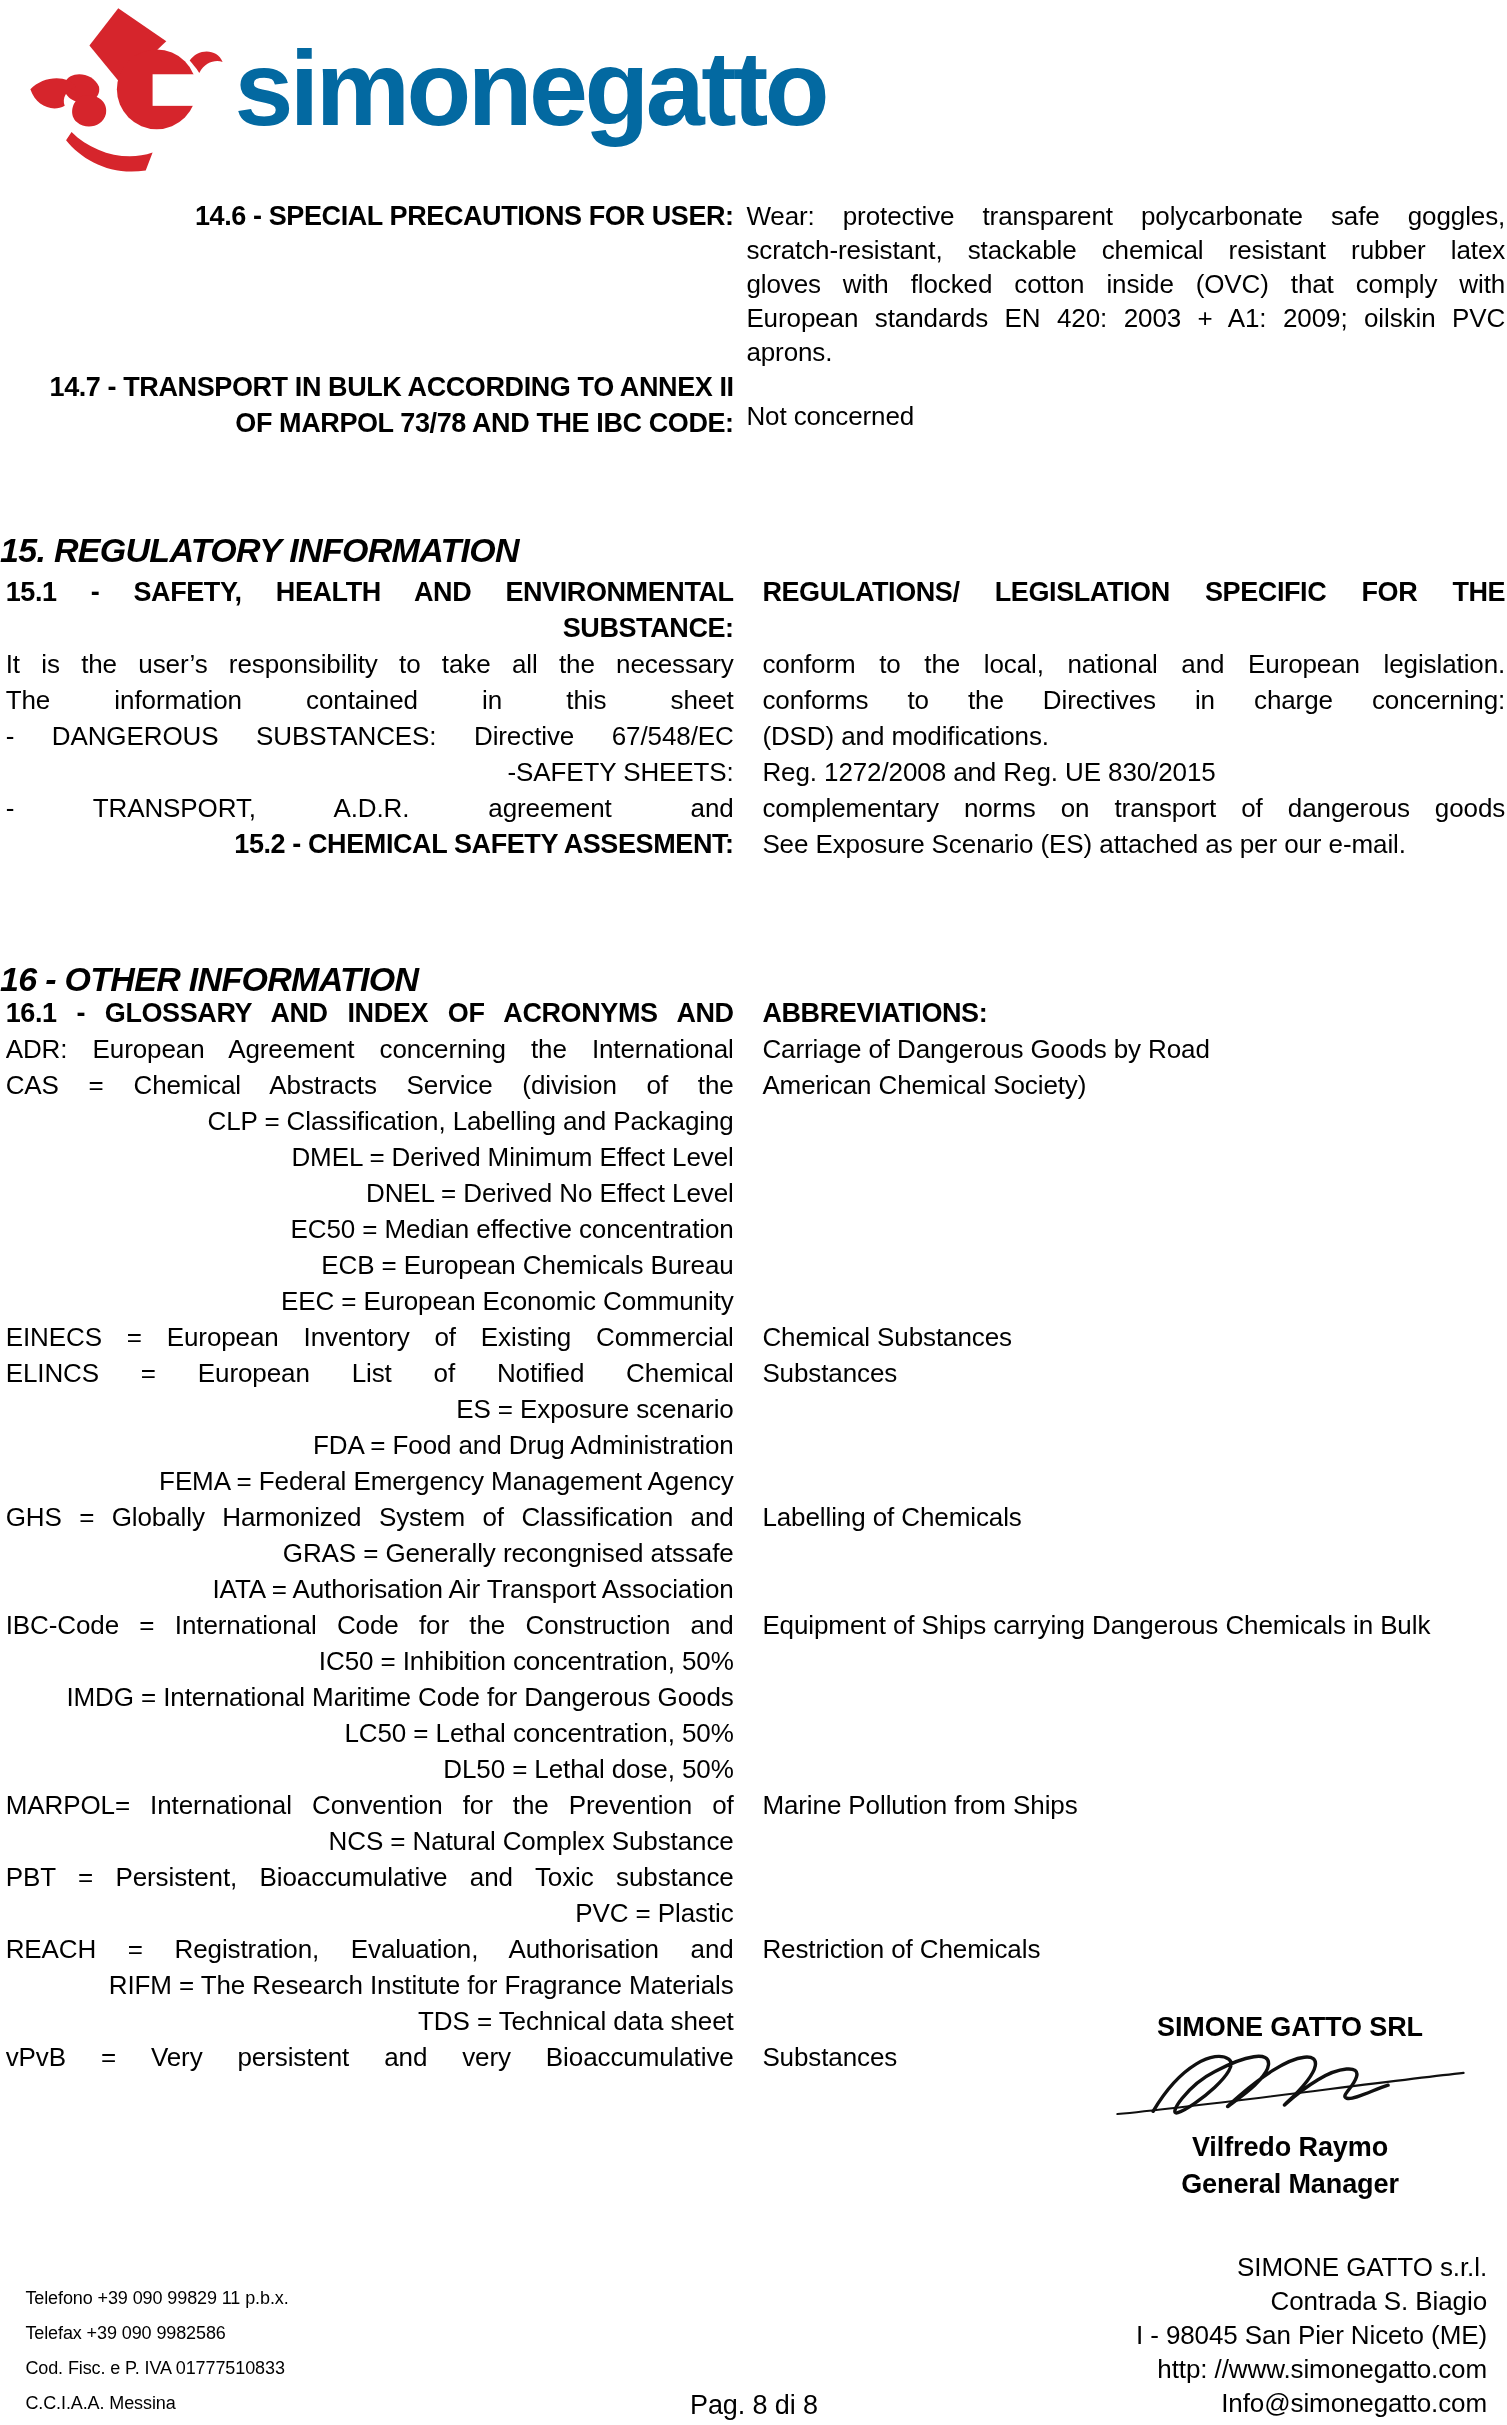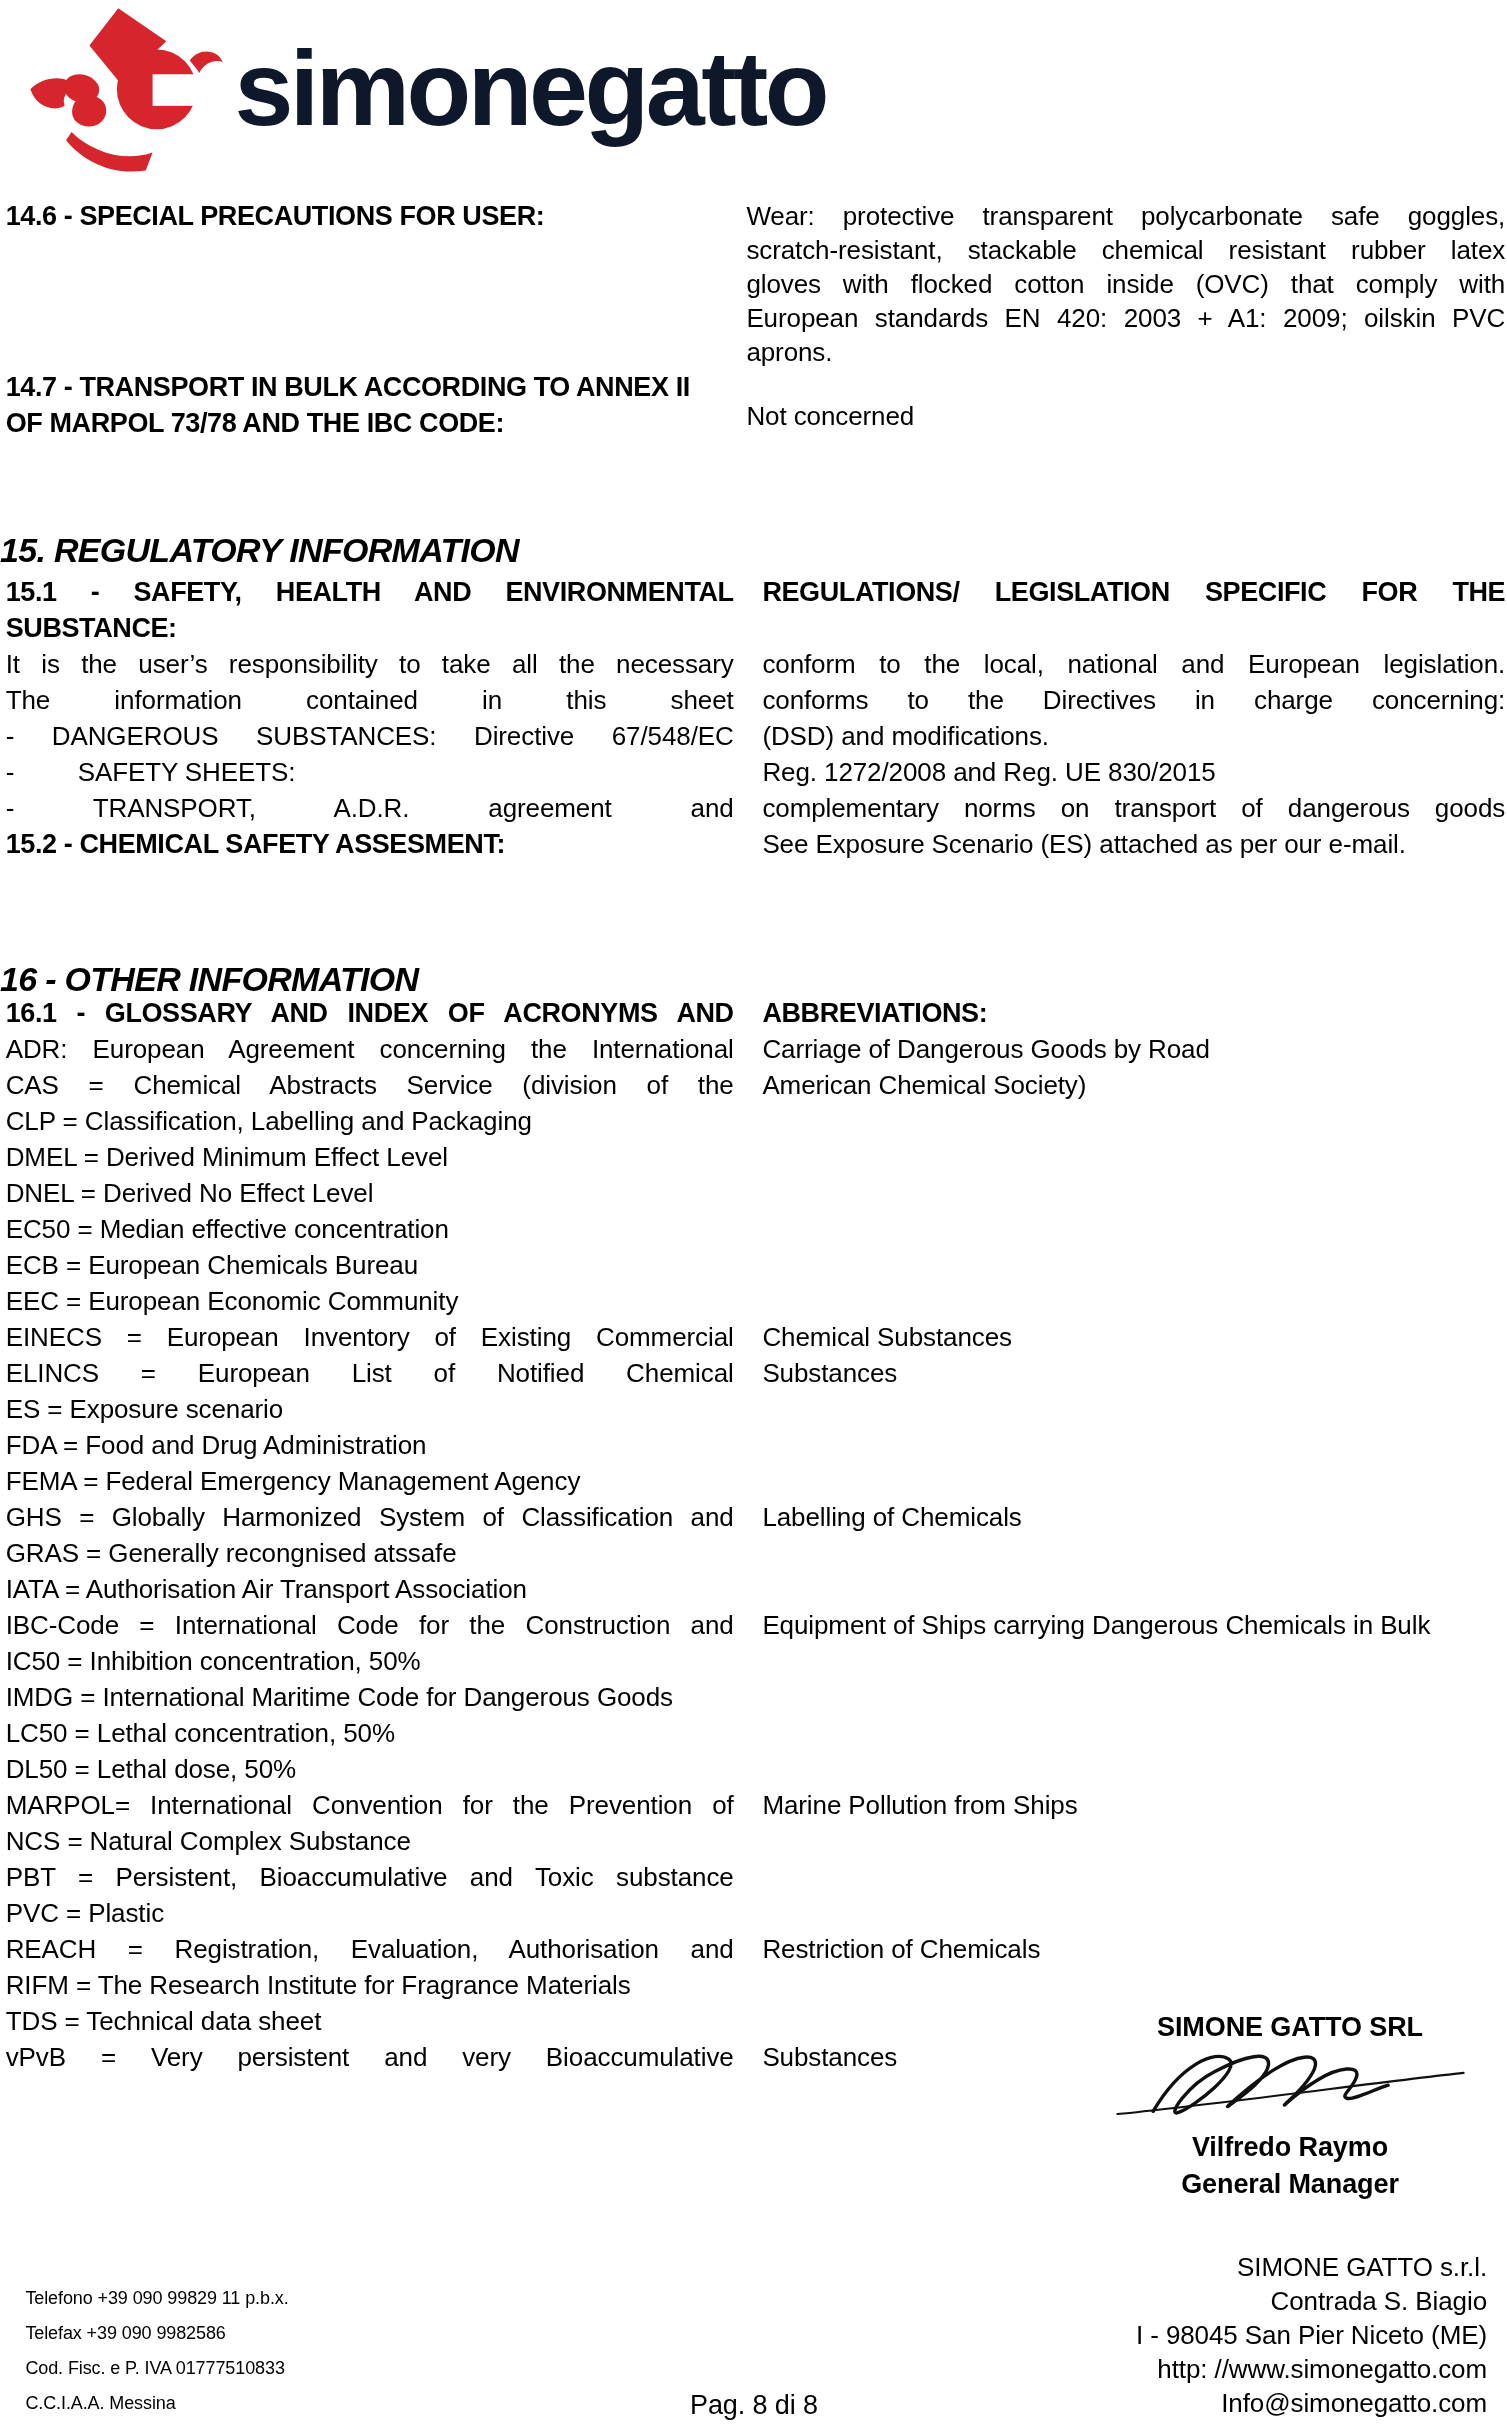--- a/index.html
+++ b/index.html
@@ -15,21 +15,21 @@
   
   .logo{position:absolute;top:4.2px;left:18.4px;display:flex;align-items:center;}
   .logo svg{display:block;}
   .wordmark{
     font-size:106px;font-weight:bold;letter-spacing:-3.5px;
     margin-left:10px;line-height:163px;
   }
   
   .cols{position:absolute;left:5.7px;right:2.8px;display:flex;}
   .trow{display:flex;width:100%;gap:16px;}
-  .lcell{flex:0 0 728px;width:728px;overflow:hidden;}
+  .lcell{flex:0 0 728px;width:728px;overflow:hidden;text-align:right;}
   .rcell{flex:1;margin-left:12.7px;overflow:hidden;}
   .jl{text-align:justify;text-align-last:justify;}
   .b{font-weight:bold;}
   .dash{display:inline-block;width:72px;}
   .hd{font-size:27px;font-weight:bold;letter-spacing:-0.4px;}
   .sec-title{
     position:absolute;left:0;
     font-size:34px;font-weight:bold;font-style:italic;letter-spacing:-0.7px;
   }
   
@@ -77,21 +77,21 @@
           <path d="M118 118 C108 96 76 94 68 112 C62 128 80 146 104 140 C114 137 120 128 118 118 Z"></path>
           <path d="M18 122 C36 102 72 100 84 118 C70 124 64 134 68 146 C50 156 26 146 18 122 Z"></path>
           <path d="M92 132 C114 126 132 140 128 158 C124 176 100 182 86 170 C74 160 78 140 92 132 Z"></path>
           <path d="M78 184 C108 214 156 228 196 214 L186 240 C136 248 94 226 70 196 Z"></path>
           <circle cx="202" cy="122" r="58"></circle>
         </g>
         <rect x="196" y="100" width="106" height="46" fill="#ffffff"></rect>
         <path d="M250 80 C262 62 290 62 298 82 C288 78 272 82 264 98 C259 90 254 85 250 80 Z" fill="#d6252c"></path>
       </svg>
     </span>
-    <span class="wordmark" style="color:#0f172a">simonegatto</span>
+    <span class="wordmark" style="color:#0369a1">simonegatto</span>
   </div>
 
   <div class="cols" id="row146">
     <div class="lcell hd">14.6 - SPECIAL PRECAUTIONS FOR USER:</div>
     <div class="rcell">
       <div class="ln jl">Wear: protective transparent polycarbonate safe goggles,</div>
       <div class="ln jl">scratch-resistant, stackable chemical resistant rubber latex</div>
       <div class="ln jl">gloves with flocked cotton inside (OVC) that comply with</div>
       <div class="ln jl">European standards EN 420: 2003 + A1: 2009; oilskin PVC</div>
       <div class="ln">aprons.</div>

